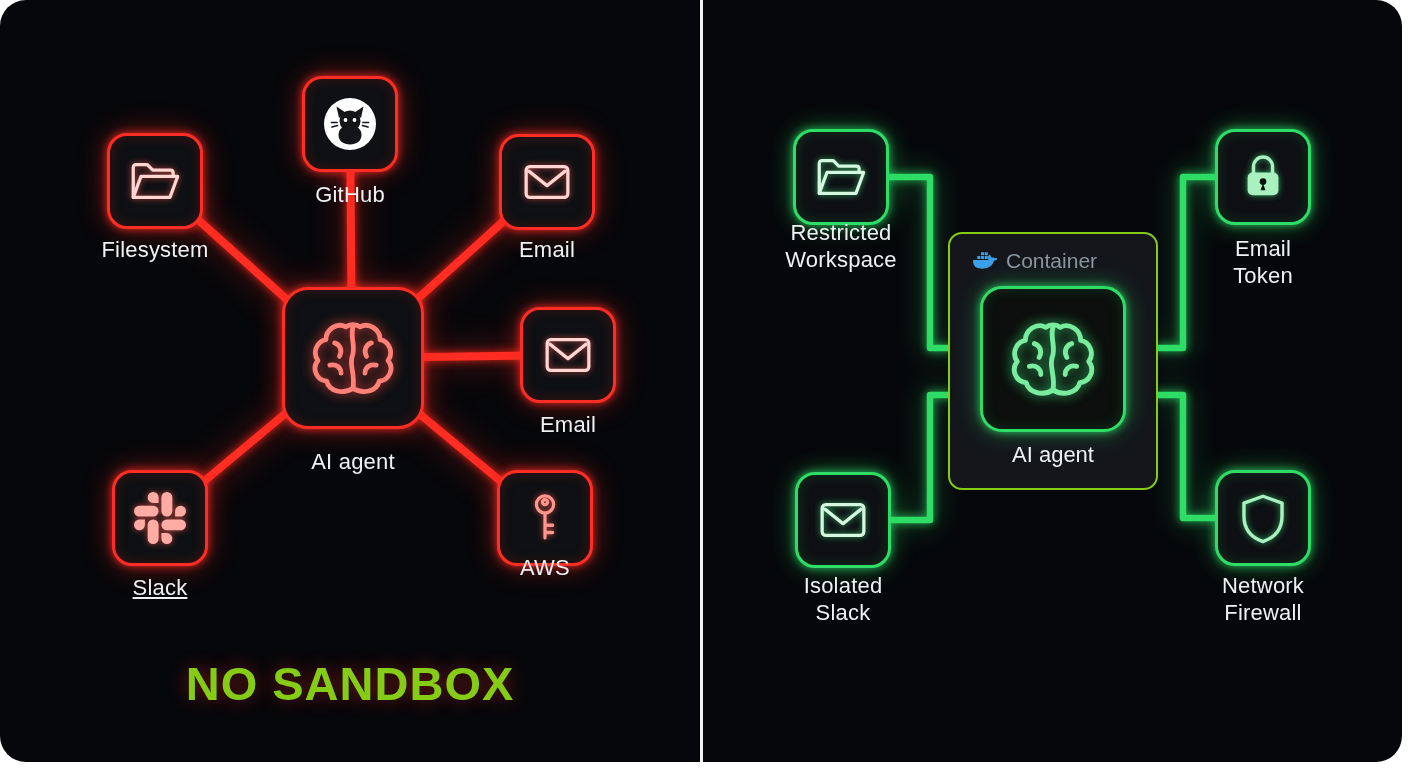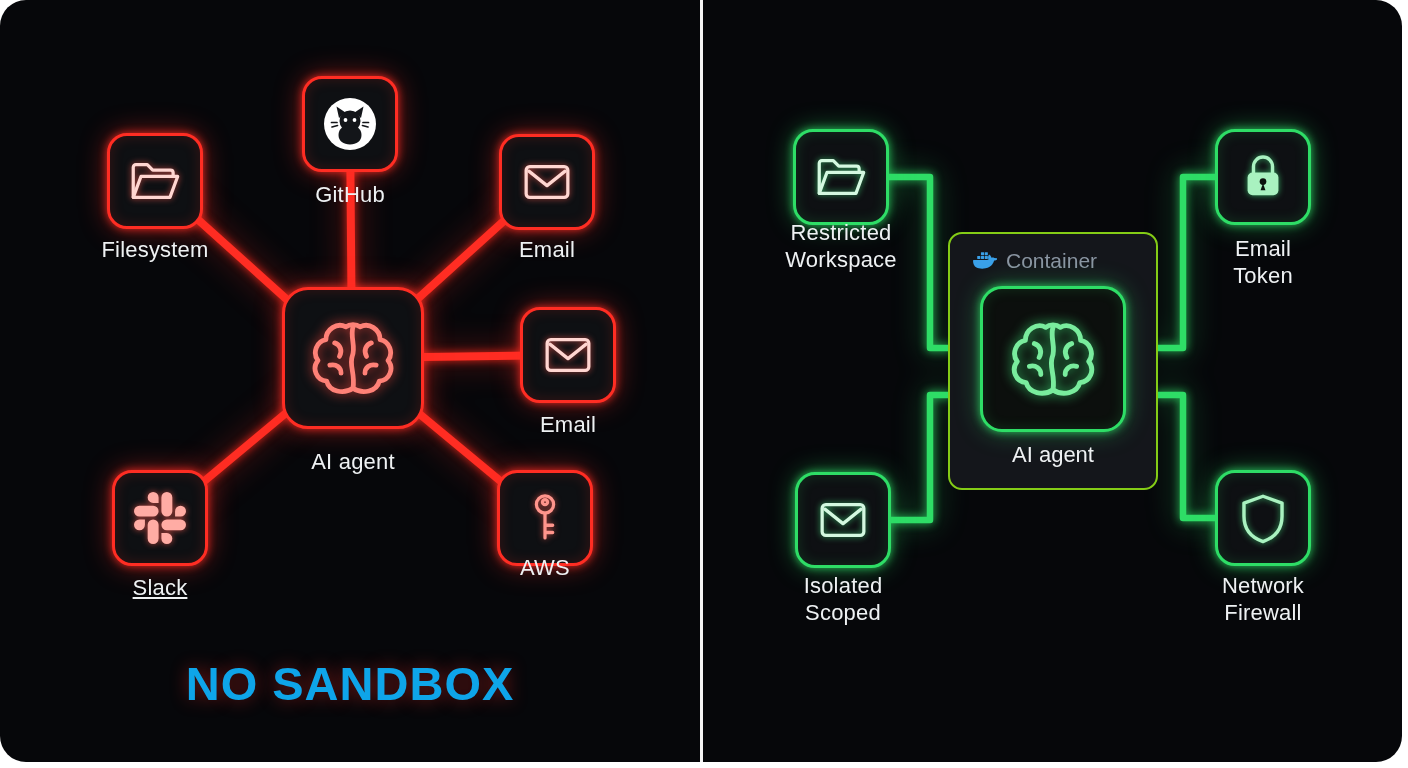--- a/index.html
+++ b/index.html
@@ -80,21 +80,21 @@
   .container-head .dkr{width:25px;height:25px;color:#3aa0e8;}
   .container-title{font-size:21px;color:#8a95a2;}
   .agent-box{width:146px;height:146px;margin:13px auto 0;border-radius:22px;background:#0c0f0d;
              border:3px solid var(--green);display:flex;align-items:center;justify-content:center;
              box-shadow:0 0 9px rgba(46,221,102,.8),0 0 24px rgba(46,221,102,.4),inset 0 0 14px rgba(46,221,102,.16);}
   .agent-label-r{margin-top:10px;text-align:center;color:var(--ink);font-size:22px;}
 
   
   .panel-title{position:absolute;left:0;width:100%;top:656px;text-align:center;
                font-size:47px;font-weight:800;letter-spacing:1px;}
-  .panel-title.redt{color:#0ea5e9;text-shadow:0 0 18px rgba(255,45,35,.45);}
+  .panel-title.redt{color:#84cc16;text-shadow:0 0 18px rgba(255,45,35,.45);}
   .panel-title.greent{color:#2ae065;text-shadow:0 0 18px rgba(46,221,102,.45);}
   .defs-hidden{position:absolute;width:0;height:0;overflow:hidden;}
 </style>
 </head>
 <body>
 
 <svg class="defs-hidden" aria-hidden="true">
   <defs>
     <symbol id="sym-folder" viewBox="0 0 64 64">
       <g fill="none" stroke="currentColor" stroke-width="3.6" stroke-linejoin="round" stroke-linecap="round">
@@ -269,21 +269,21 @@
         </div>
         <div class="agent-label-r">AI agent</div>
       </div>
 
       <div class="node green n-isoemail">
         <svg class="ic green-ic">
             <use href="#sym-envelope"></use>
           </svg>
       </div>
       <div class="nlabel l-isoemail">Isolated
-Scoped</div>
+Slack</div>
 
       <div class="node green n-firewall">
         <svg class="ic green-ic-solid">
             <use href="#sym-shield"></use>
           </svg>
       </div>
       <div class="nlabel l-firewall">Network
 Firewall</div>
 
     </section>

